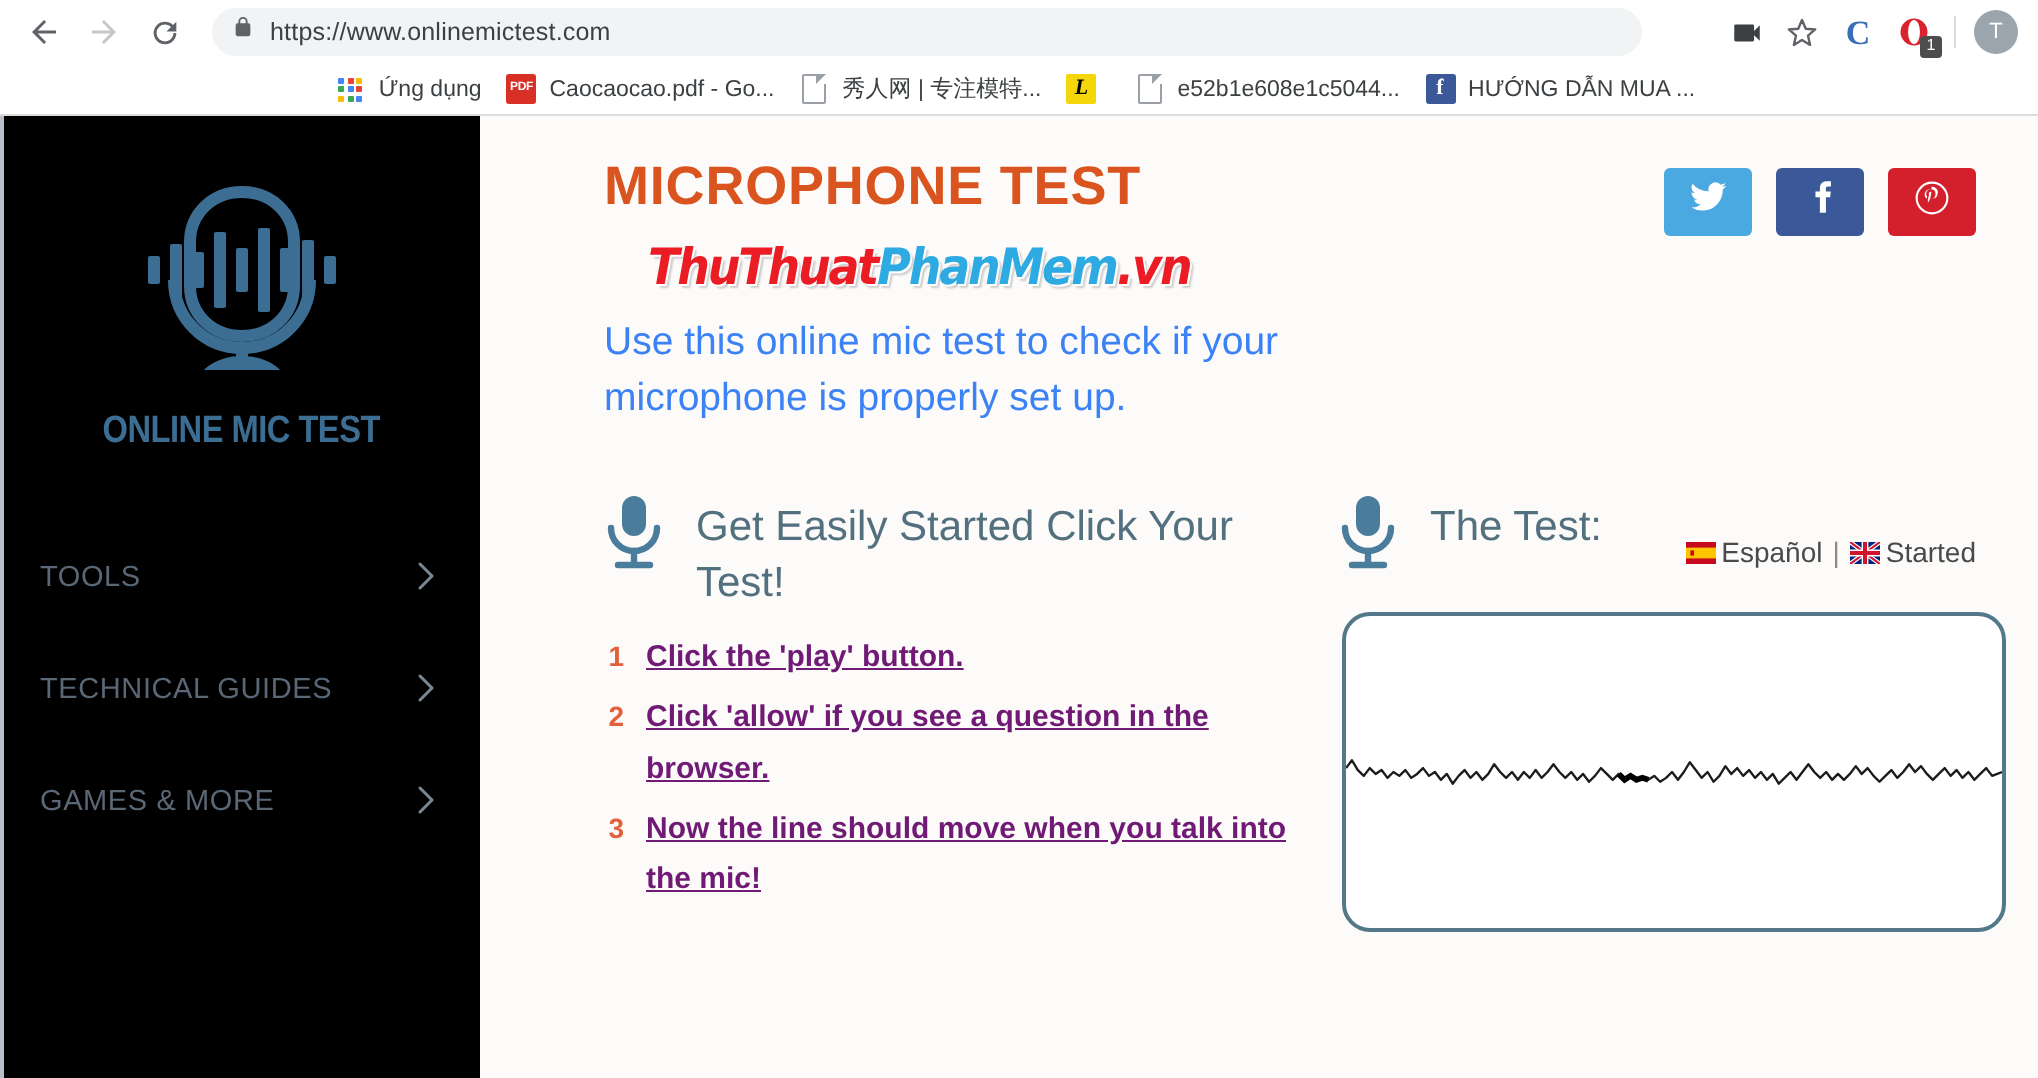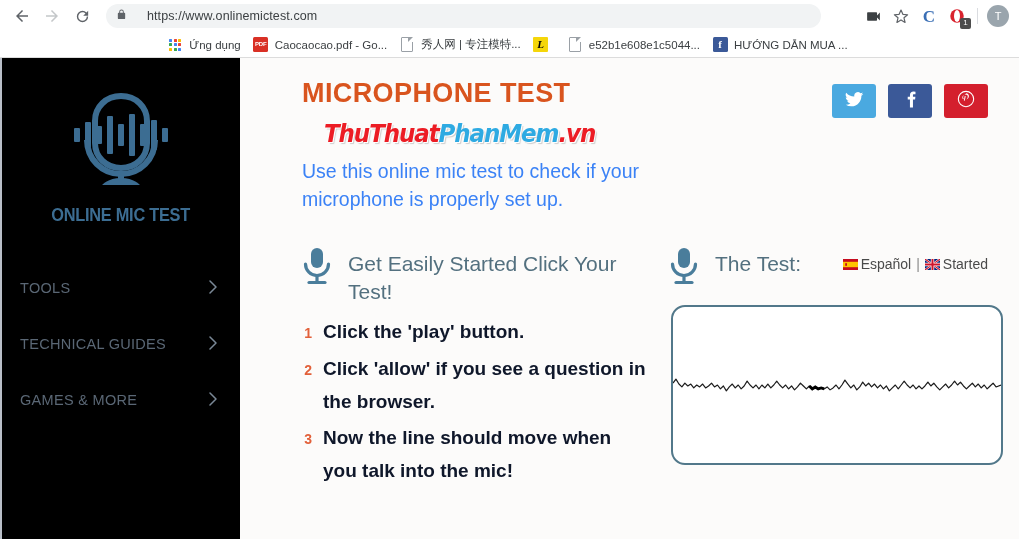--- a/index.html
+++ b/index.html
@@ -19,21 +19,21 @@
   .nav-btn {
     width: 28px; height: 28px;
     display: flex; align-items: center; justify-content: center;
     border-radius: 50%;
   }
   .nav-btn svg { display: block; }
 
   .omnibox {
     flex: 1; height: 24px; margin-left: 8px; margin-right: 6px;
     background: #f1f3f4; border-radius: 12px;
-    display: flex; align-items: center; padding: 0 10px; gap: 20px;
+    display: flex; align-items: center; padding: 0 10px; gap: 8px;
     max-width: 715px;
   }
   .omnibox-url {
     font-size: 12.5px; color: #3c4043; letter-spacing: .1px;
     white-space: nowrap; overflow: hidden;
   }
 
   .toolbar-right { display: flex; align-items: center; gap: 2px; margin-left: auto; }
   .tb-icon {
     width: 26px; height: 26px;
@@ -158,21 +158,21 @@
   }
   .social-btn {
     width: 44px; height: 34px; border-radius: 3px;
     display: flex; align-items: center; justify-content: center;
   }
   .s-tw { background: #4aa9e0; }
   .s-fb { background: #3b5998; }
   .s-pi { background: #d41f2d; }
 
   .langs {
-    position: absolute; top: 198px; right: 45px;
+    position: absolute; top: 210px; right: 45px;
     display: flex; align-items: center; gap: 0px;
     font-size: 14px; color: #4a4a4a;
   }
   .lang-link { display: flex; align-items: center; gap: 3px; color: #4a4a4a; }
   .lang-sep { margin: 0 5px; color: #8a8a8a; }
   .flag { width: 15px; height: 11px; flex: none; display: block; }
 
   
   .lower { display: flex; margin-top: 34px; }
   .col-left { width: 345px; flex: none; }
@@ -180,21 +180,21 @@
 
   .sec-head { display: flex; align-items: flex-start; gap: 16px; }
   .sec-title {
     font-size: 21px; color: #53707f; line-height: 1.33; font-weight: 400;
     padding-top: 3px;
   }
 
   .steps { margin-top: 10px; }
   .step { display: flex; gap: 11px; margin-bottom: 4px; align-items: baseline; }
   .step-num { color: #e2603a; font-size: 14px; font-weight: 700; width: 10px; flex: none; text-align: right; }
-  .step-text { color: #0f172a; font-size: 19px; font-weight: 700; line-height: 1.72; }
+  .step-text { color: #701a75; font-size: 15px; font-weight: 700; line-height: 1.72; text-decoration: underline; }
 
   .wave-box {
     margin-top: 14px; margin-left: 2px;
     width: 332px; height: 160px;
     border: 2px solid #52788a; border-radius: 14px;
     background: #ffffff; overflow: hidden;
   }
   .wave-box svg { display: block; width: 100%; height: 100%; }
 </style>
 </head>

